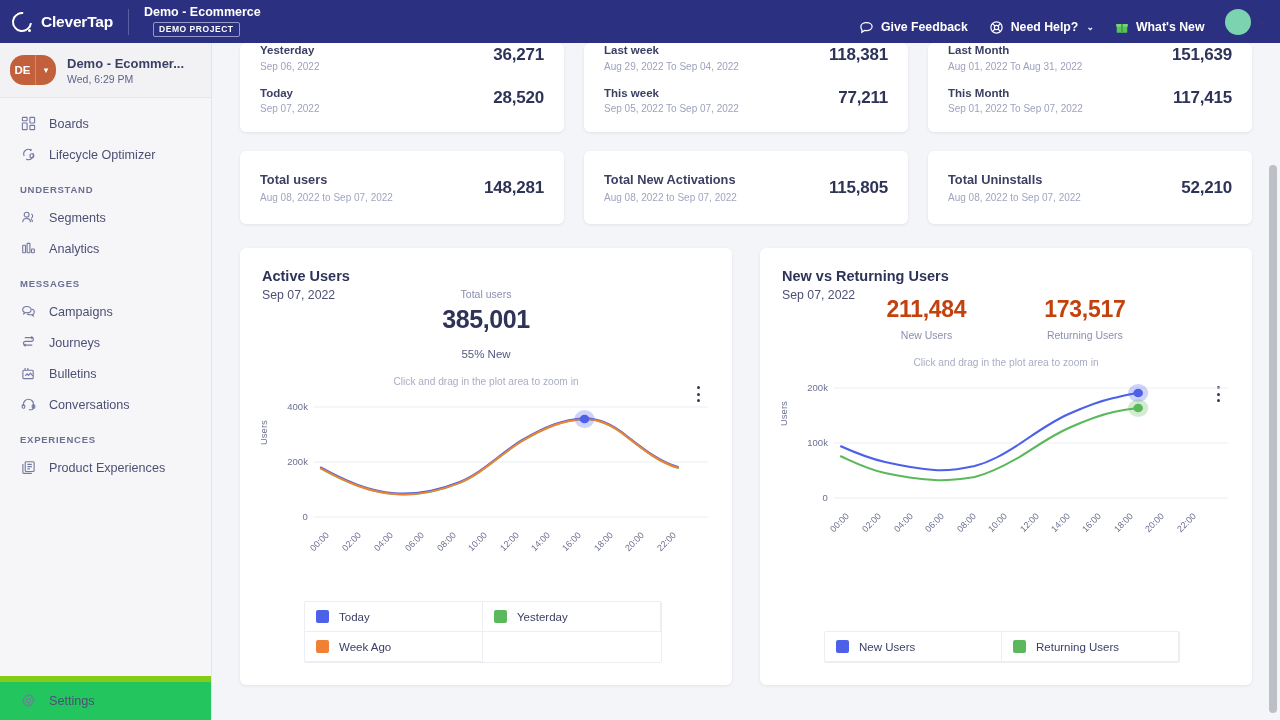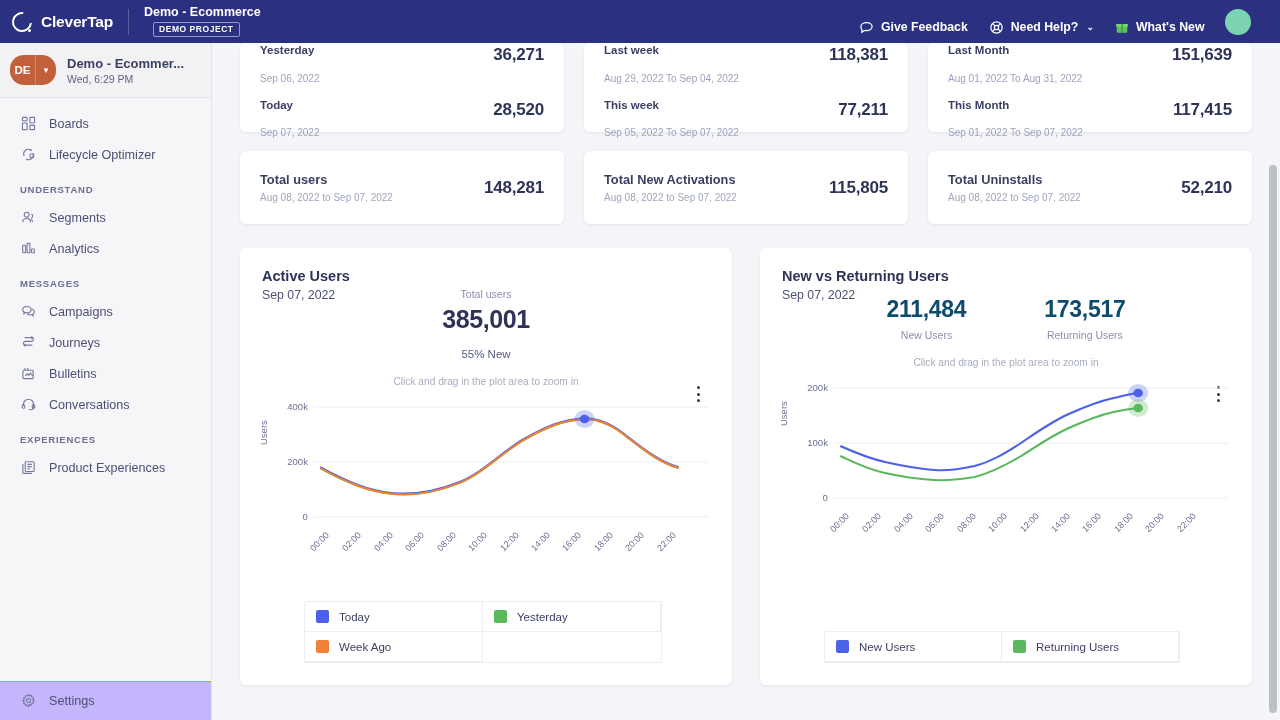--- a/index.html
+++ b/index.html
@@ -87,21 +87,21 @@
     display:flex; align-items:center; gap:12px;
     padding:7px 0 7px 20px; cursor:pointer;
   }
   .nav-item .ico{
     width:17px; height:17px; flex:0 0 17px;
     display:flex; align-items:center; justify-content:center; color:#757aa0;
   }
   .nav-item .lbl{ font-size:12.6px; color:#4c5075; }
   .settings-row{
     position:absolute; bottom:0; left:0; width:211px;
-    border-top:1px solid #84cc16; background:#c4b5fd;
+    border-top:6px solid #84cc16; background:#22c55e;
   }
   .settings-row .nav-item{ padding-top:10px; padding-bottom:11px; }
 
   
   .main{
     position:absolute; top:43px; left:212px; width:1068px; height:677px;
     background:#f4f5f8; overflow:hidden;
   }
   .content{ padding:0 28px 0 28px; position:relative; }
 
@@ -109,21 +109,21 @@
     background:#fff; border-radius:6px;
     box-shadow:0 1px 3px rgba(40,45,90,.09);
   }
 
   
   .row-top{ display:flex; gap:20px; padding-top:0; }
   .mini-card{ flex:1; padding:0 20px 16px 20px; height:89px; }
   .mini-line{ display:flex; align-items:flex-start; justify-content:space-between; }
   .mini-line + .mini-line{ margin-top:14px; }
   .ml-left .t{ font-size:11.5px; font-weight:700; color:#3b3f63; line-height:1.35; }
-  .ml-left .s{ font-size:10px; color:#9ea2bd; margin-top:14px; }
+  .ml-left .s{ font-size:10px; color:#9ea2bd; margin-top:2px; }
   .ml-val{ font-size:17px; font-weight:700; color:#2e3358; letter-spacing:-.2px; padding-top:2px; }
 
   .row-totals{ display:flex; gap:20px; margin-top:19px; }
   .total-card{
     flex:1; height:73px; padding:0 20px;
     display:flex; align-items:center; justify-content:space-between;
   }
   .tc-left .t{ font-size:12.8px; font-weight:700; color:#3b3f63; }
   .tc-left .s{ font-size:10px; color:#a1a5bf; margin-top:5px; }
   .tc-val{ font-size:17px; font-weight:700; color:#2e3358; letter-spacing:-.2px; }
@@ -134,21 +134,21 @@
   .cc-title{ font-size:14.5px; font-weight:700; color:#2e3358; }
   .cc-sub{ font-size:12.3px; color:#4c5075; margin-top:4px; }
 
   .kpi-single{ text-align:center; margin-top:-14px; }
   .kpi-single .lbl{ font-size:10.5px; color:#8b8fae; }
   .kpi-single .big{ font-size:25px; font-weight:700; color:#2e3358; margin-top:5px; letter-spacing:-.4px; }
   .kpi-single .sub{ font-size:11.5px; color:#555a7d; margin-top:14px; }
 
   .kpi-pair{ display:flex; justify-content:center; gap:78px; margin-top:-6px; }
   .kpi-col{ text-align:center; }
-  .kpi-col .big{ font-size:23px; font-weight:600; color:#0c4a6e; letter-spacing:-.3px; }
+  .kpi-col .big{ font-size:23px; font-weight:600; color:#c2410c; letter-spacing:-.3px; }
   .kpi-col .lbl{ font-size:10.5px; color:#8b8fae; margin-top:6px; }
 
   .kebab{
     position:absolute; right:26px; top:135px;
     width:16px; height:22px; cursor:pointer;
     display:flex; flex-direction:column; align-items:center; justify-content:space-between;
     padding:3px 0;
   }
   .kebab i{ width:3px; height:3px; background:#33384f; border-radius:50%; display:block; }
 

